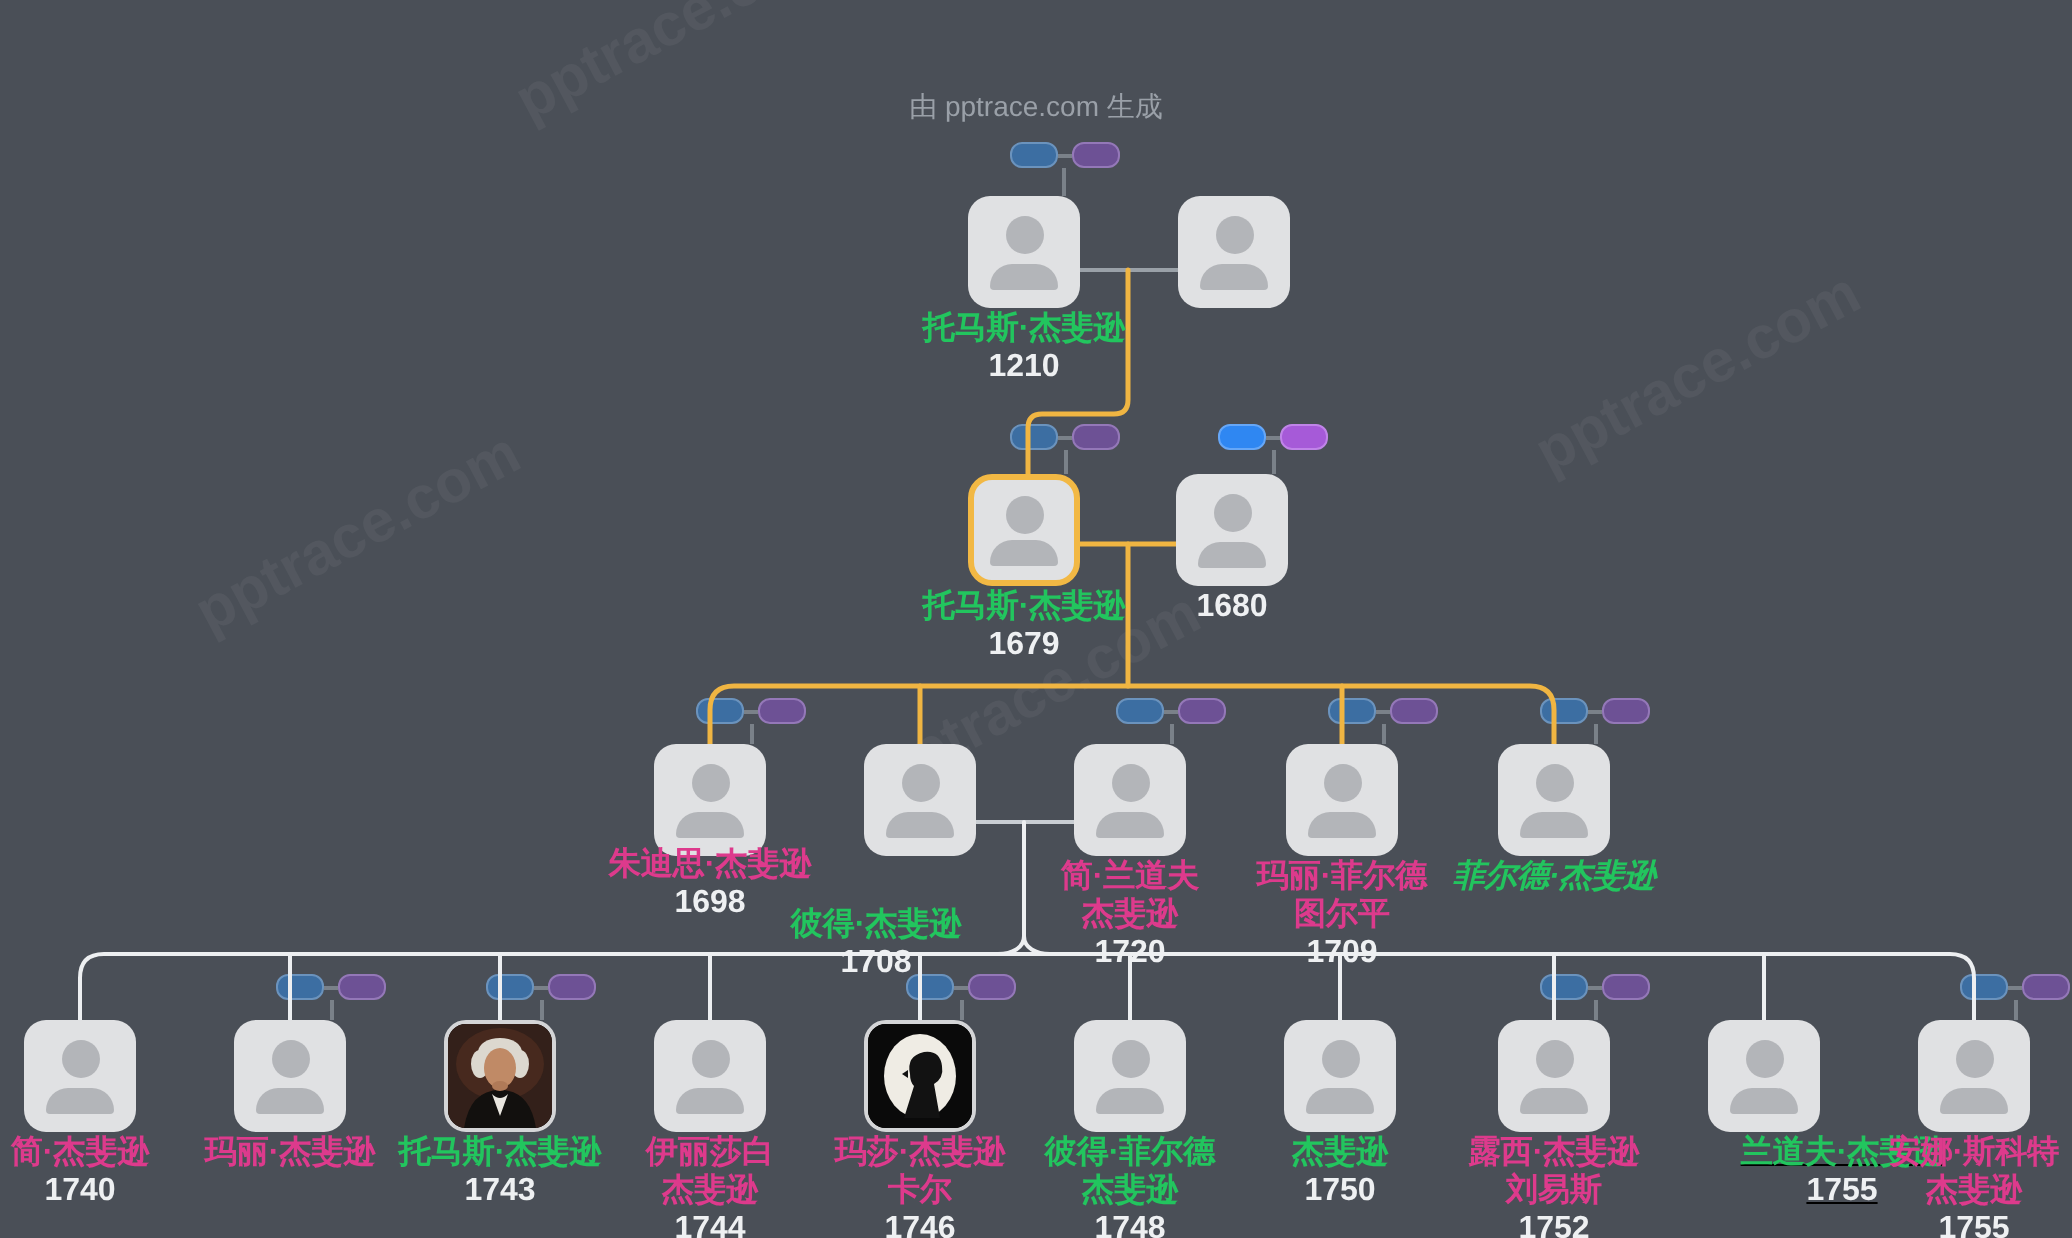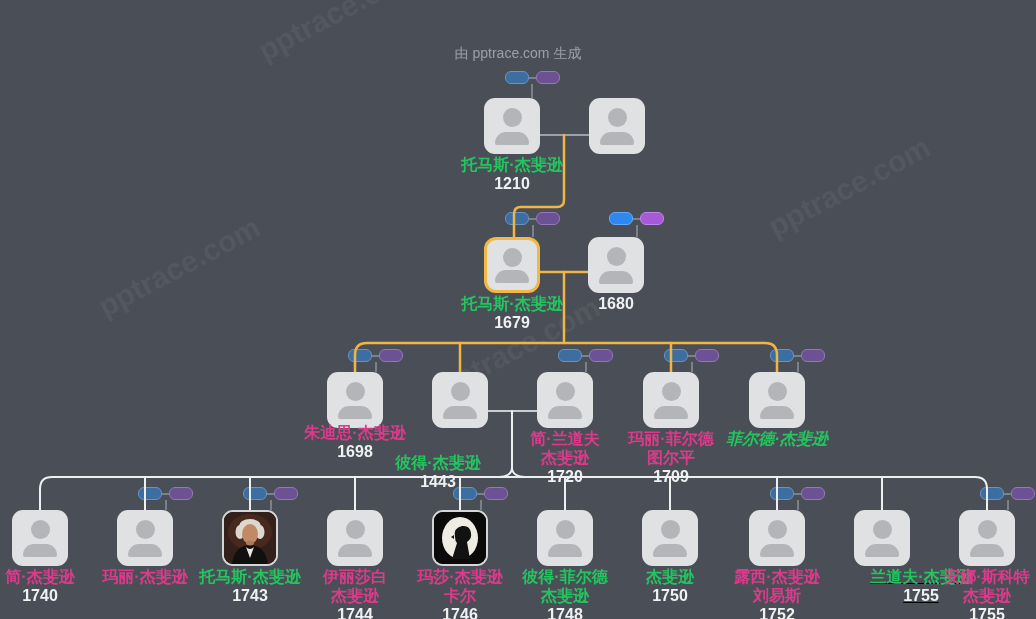--- a/index.html
+++ b/index.html
@@ -215,21 +215,21 @@
   <div class="node" style="left:749px;top:372px;">
     <span class="head"></span>
       <span class="shoulders"></span>
   </div>
   <div class="plabel" style="left:285px;top:423px;">
     <div class="p-name female">朱迪思·杰斐逊</div>
     <div class="p-year">1698</div>
   </div>
   <div class="plabel" style="left:368px;top:429px;margin-top:24px;">
     <div class="p-name male">彼得·杰斐逊</div>
-    <div class="p-year">1443</div>
+    <div class="p-year">1708</div>
   </div>
   <div class="plabel" style="left:495px;top:429px;">
     <div class="p-name female">简·兰道夫
 杰斐逊</div>
     <div class="p-year">1720</div>
   </div>
   <div class="plabel" style="left:601px;top:429px;">
     <div class="p-name female">玛丽·菲尔德
 图尔平</div>
     <div class="p-year">1709</div>

